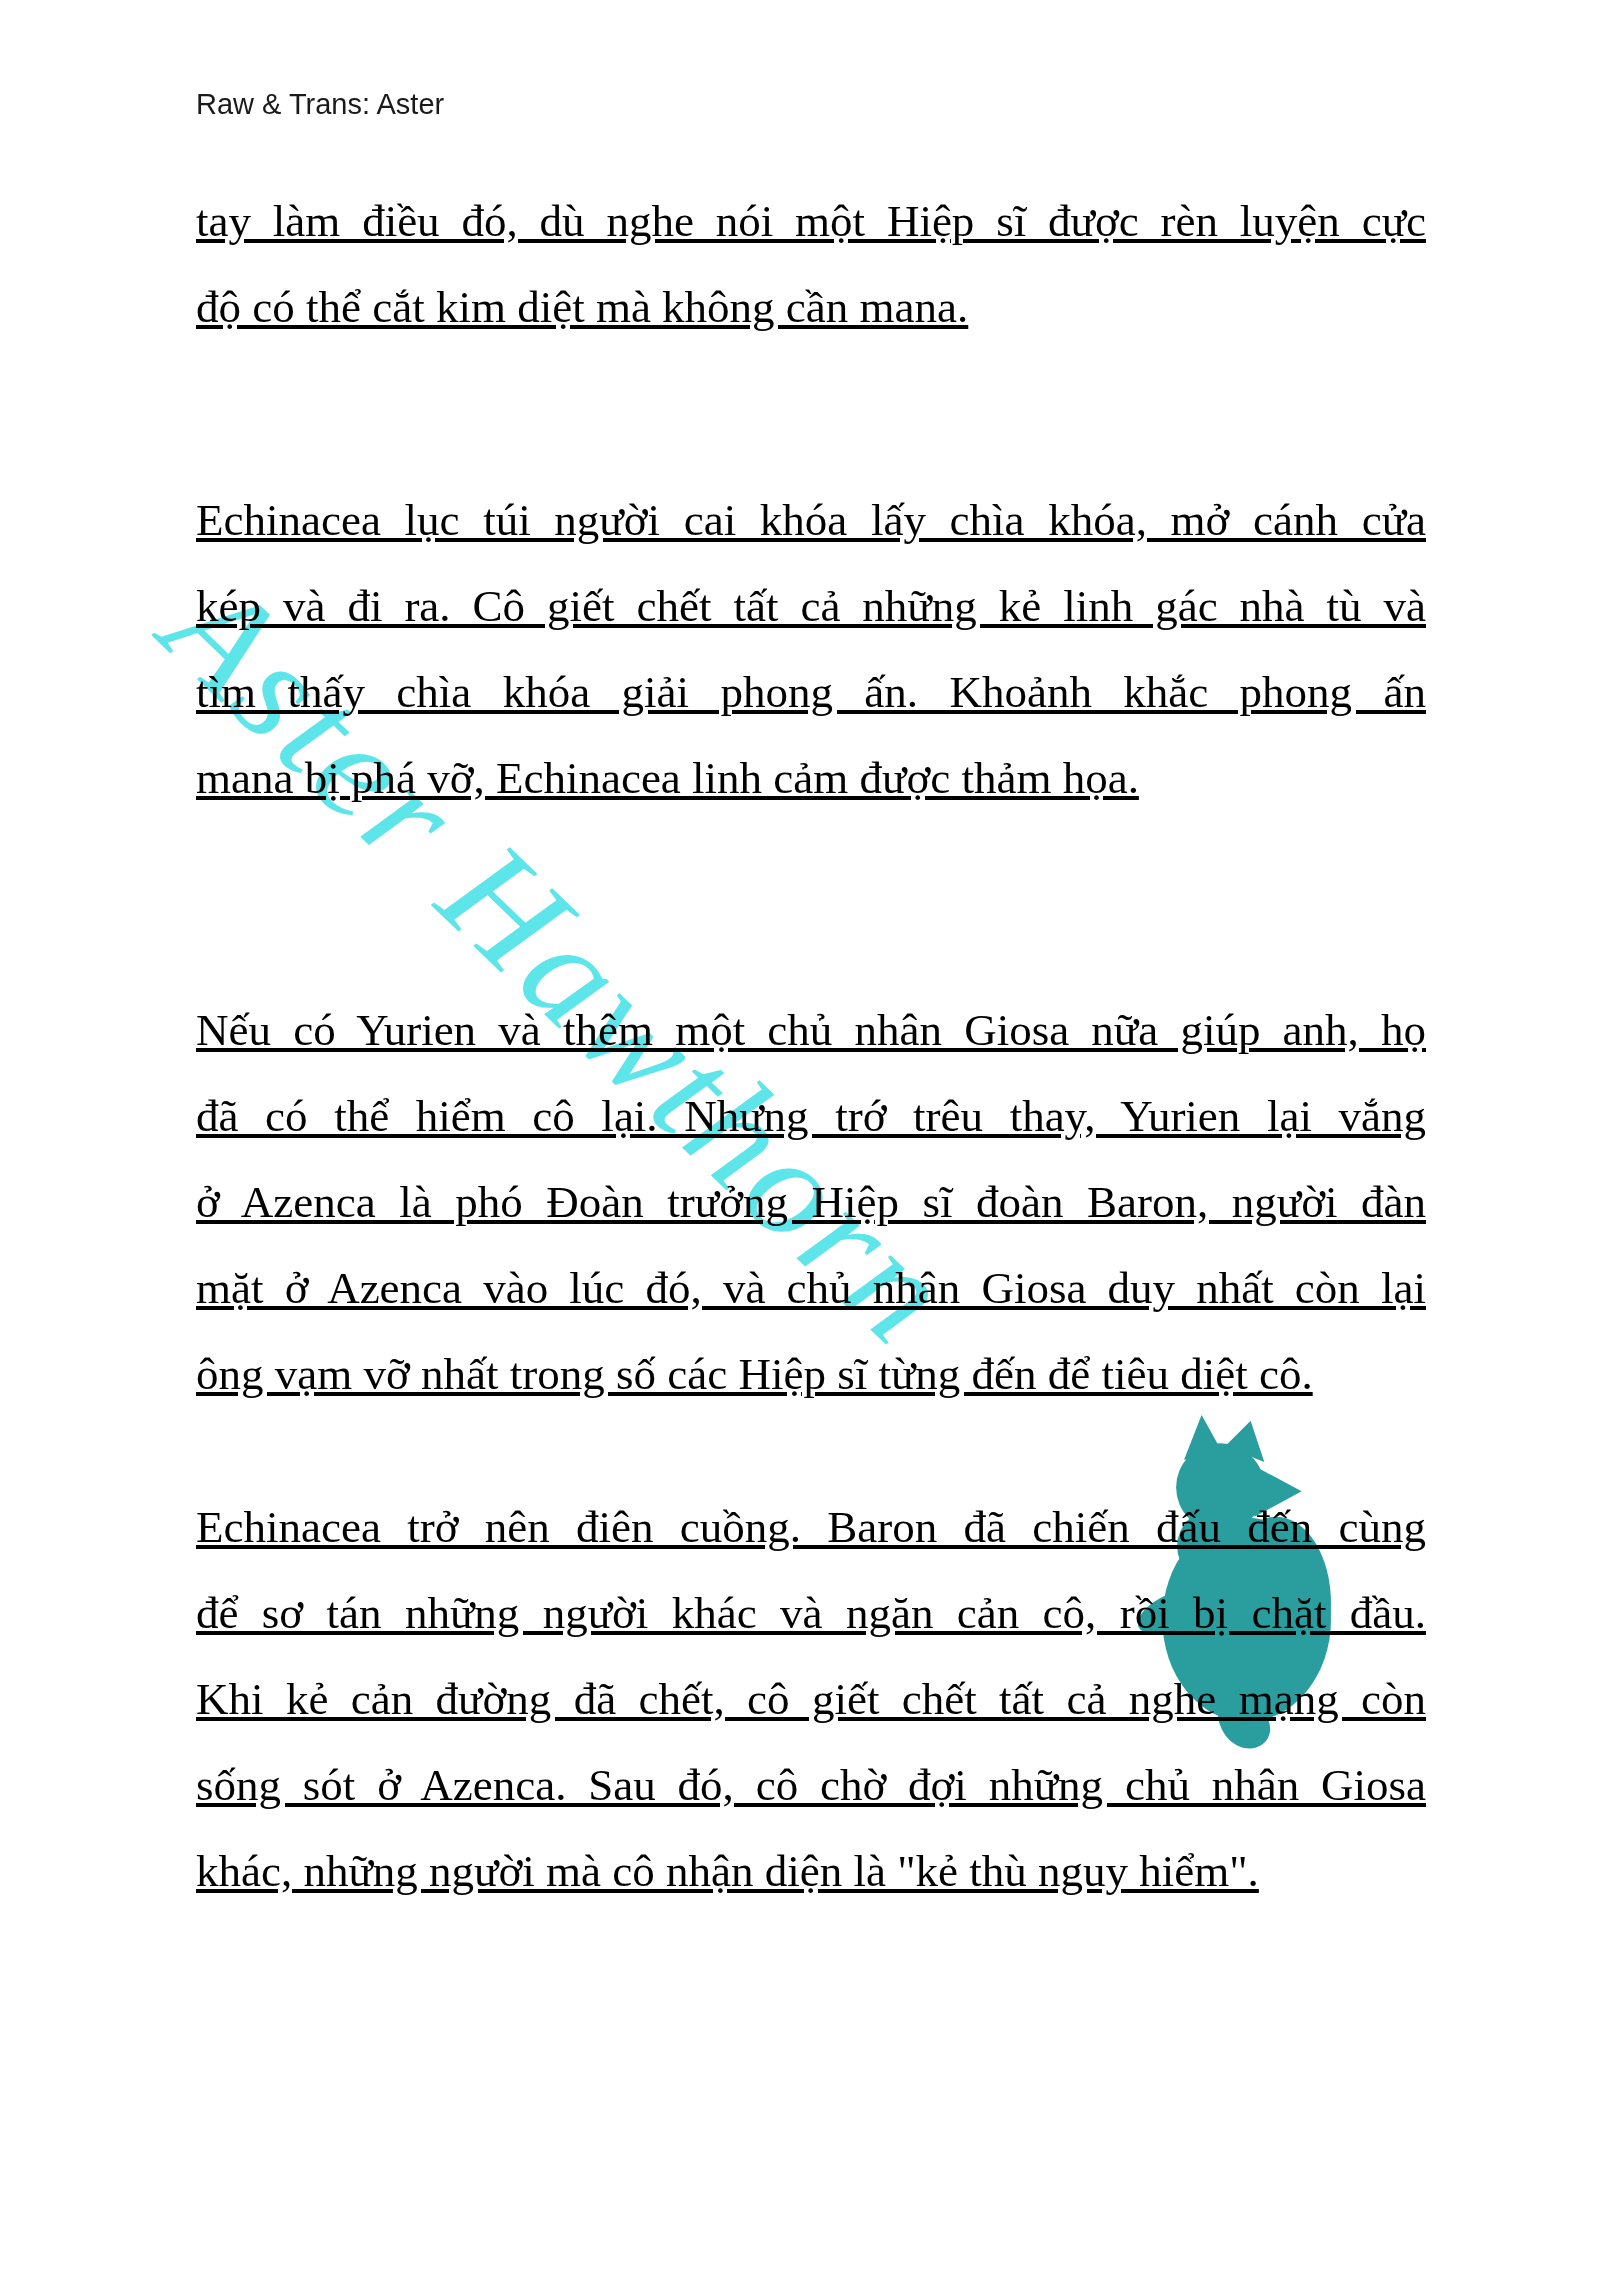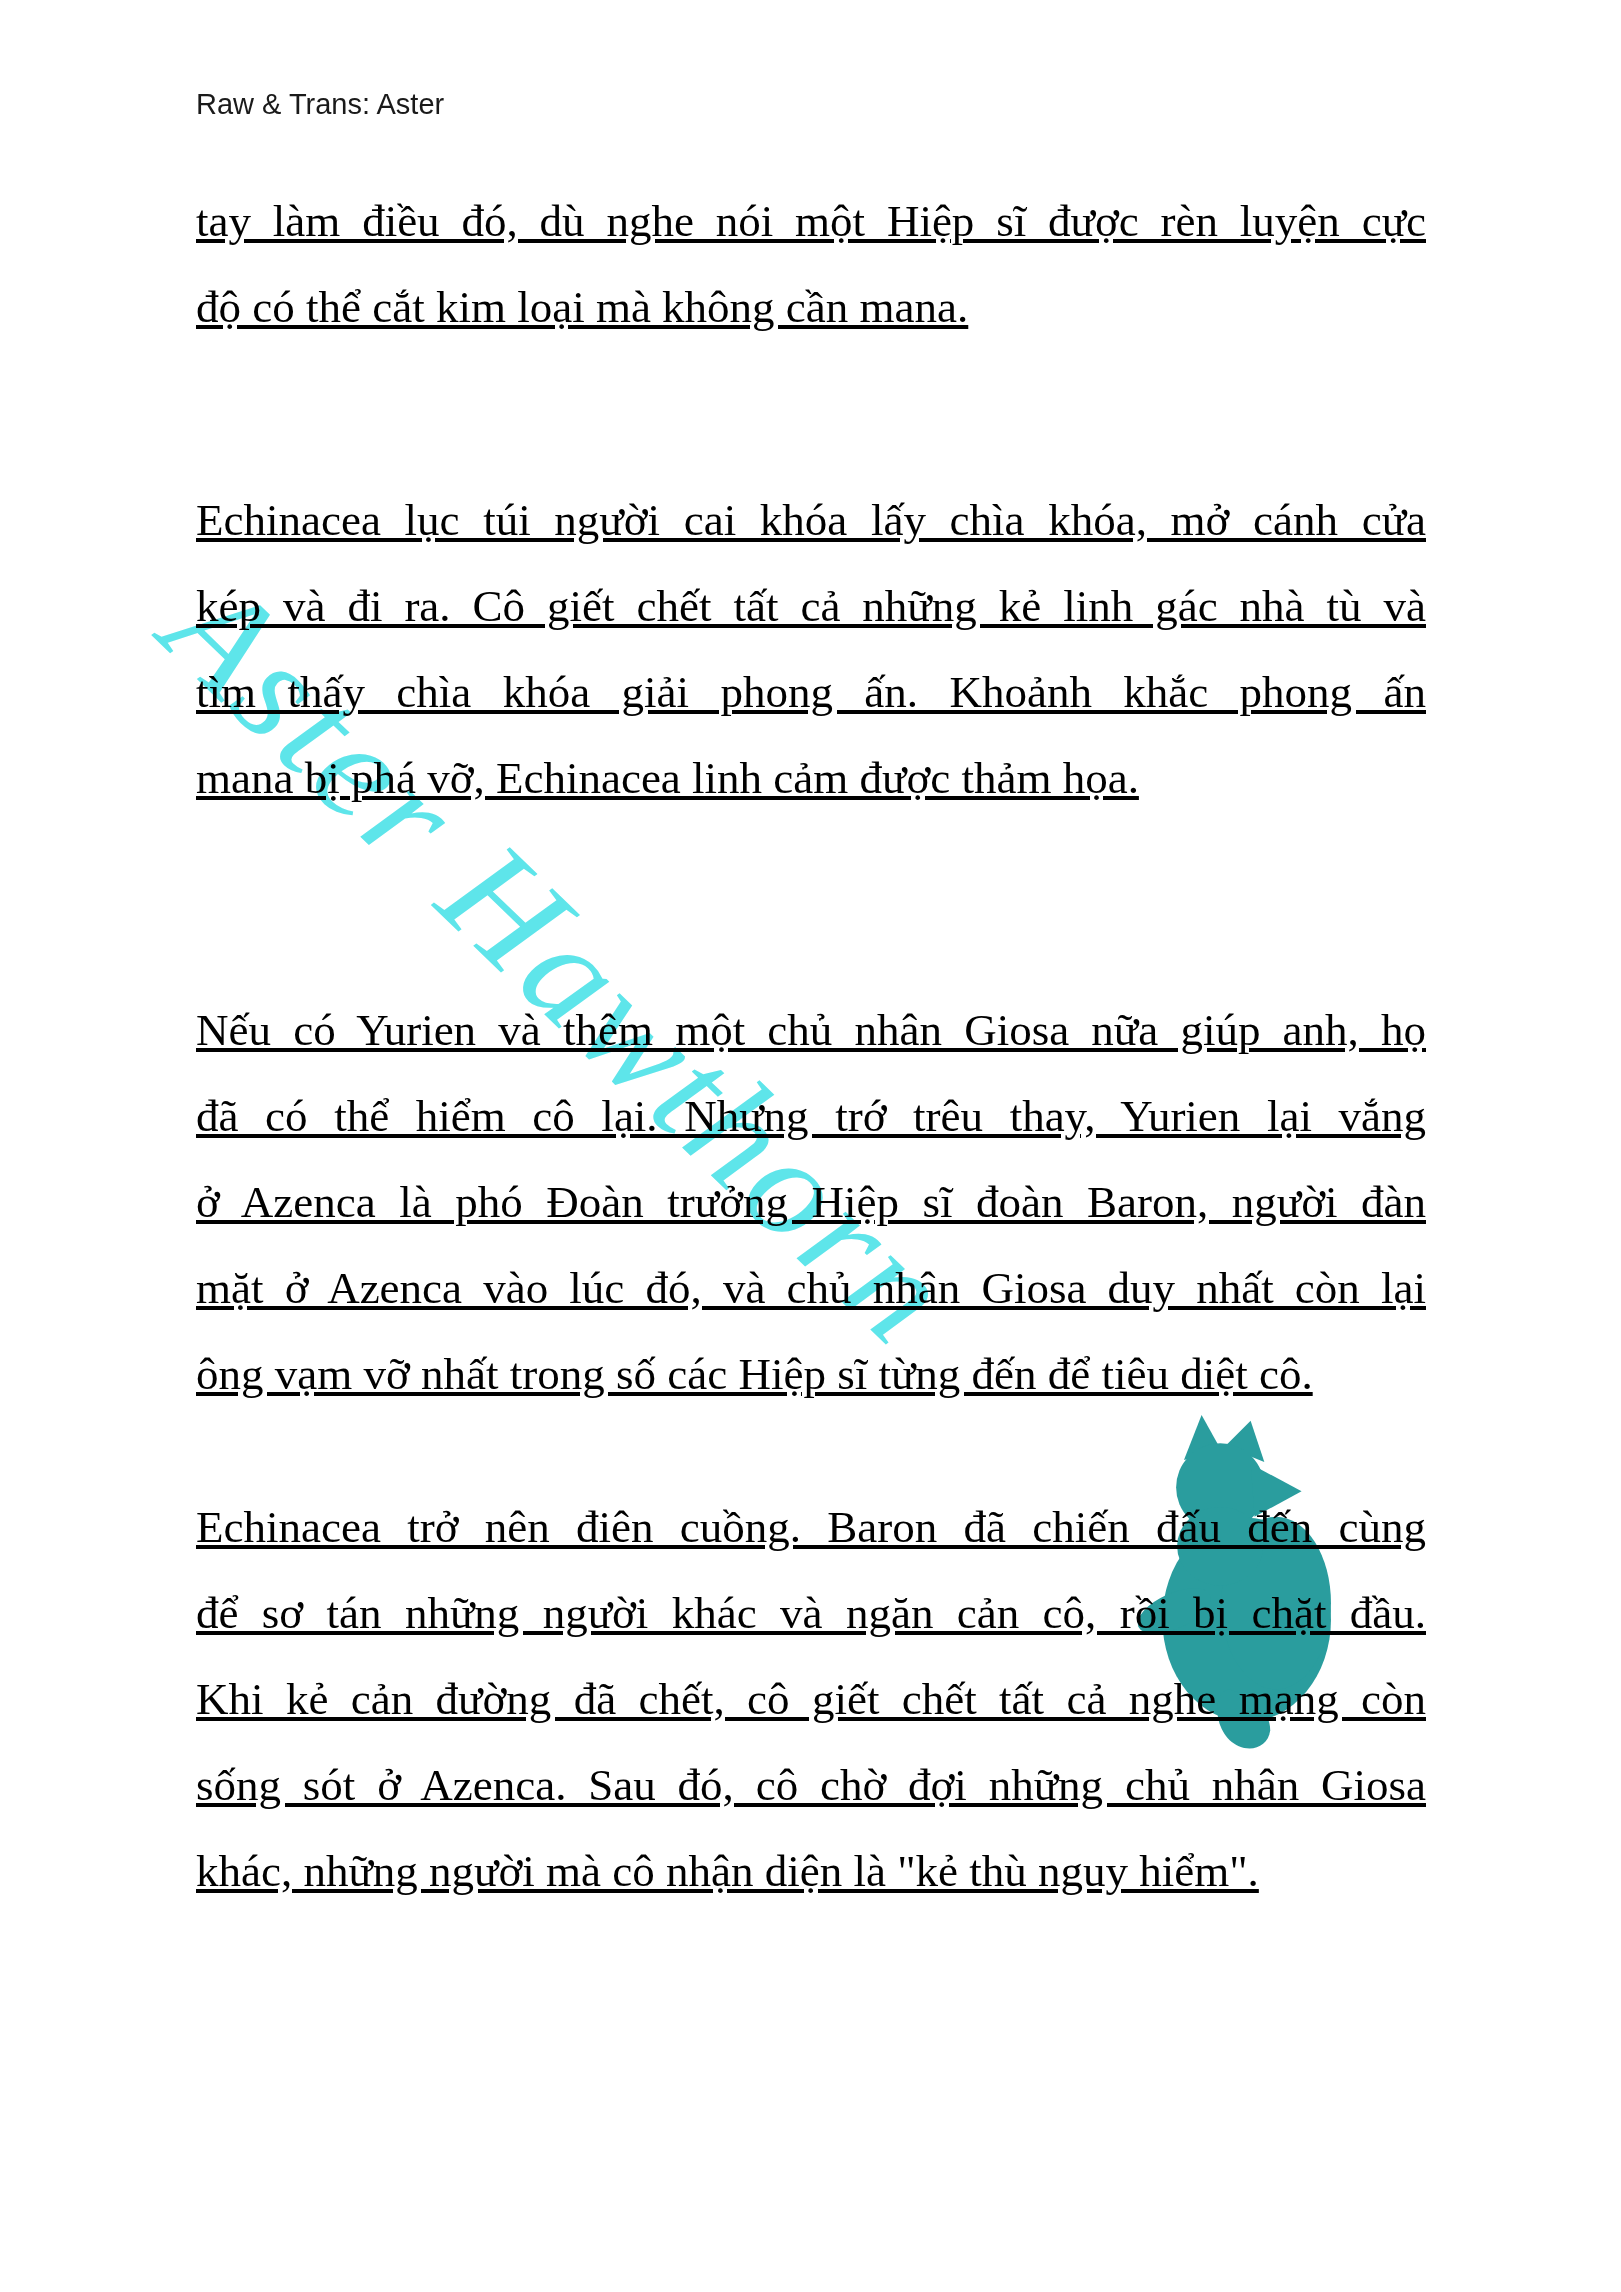--- a/index.html
+++ b/index.html
@@ -111,21 +111,21 @@
         <ellipse cx="48" cy="206" rx="40" ry="18" transform="rotate(-24 48 206)"></ellipse>
 
         <path d="M104,286 C128,292 146,308 146,328 C144,344 128,350 114,344 C100,338 92,322 92,306 C92,296 96,288 104,286 Z"></path>
       </g>
     </svg>
   </div>
 
   <div class="body-text">
       <div class="para">
         <div class="line">tay làm điều đó, dù nghe nói một Hiệp sĩ được rèn luyện cực</div>
-        <div class="line last">độ có thể cắt kim loại mà không cần mana.</div>
+        <div class="line last">độ có thể cắt kim diệt mà không cần mana.</div>
       </div>
       <div class="para">
         <div class="line">Echinacea lục túi người cai khóa lấy chìa khóa, mở cánh cửa</div>
         <div class="line">kép và đi ra. Cô giết chết tất cả những kẻ linh gác nhà tù và</div>
         <div class="line">tìm thấy chìa khóa giải phong ấn. Khoảnh khắc phong ấn</div>
         <div class="line last">mana bị phá vỡ, Echinacea linh cảm được thảm họa.</div>
       </div>
       <div class="para">
         <div class="line">Nếu có Yurien và thêm một chủ nhân Giosa nữa giúp anh, họ</div>
         <div class="line">đã có thể hiểm cô lại. Nhưng trớ trêu thay, Yurien lại vắng</div>

